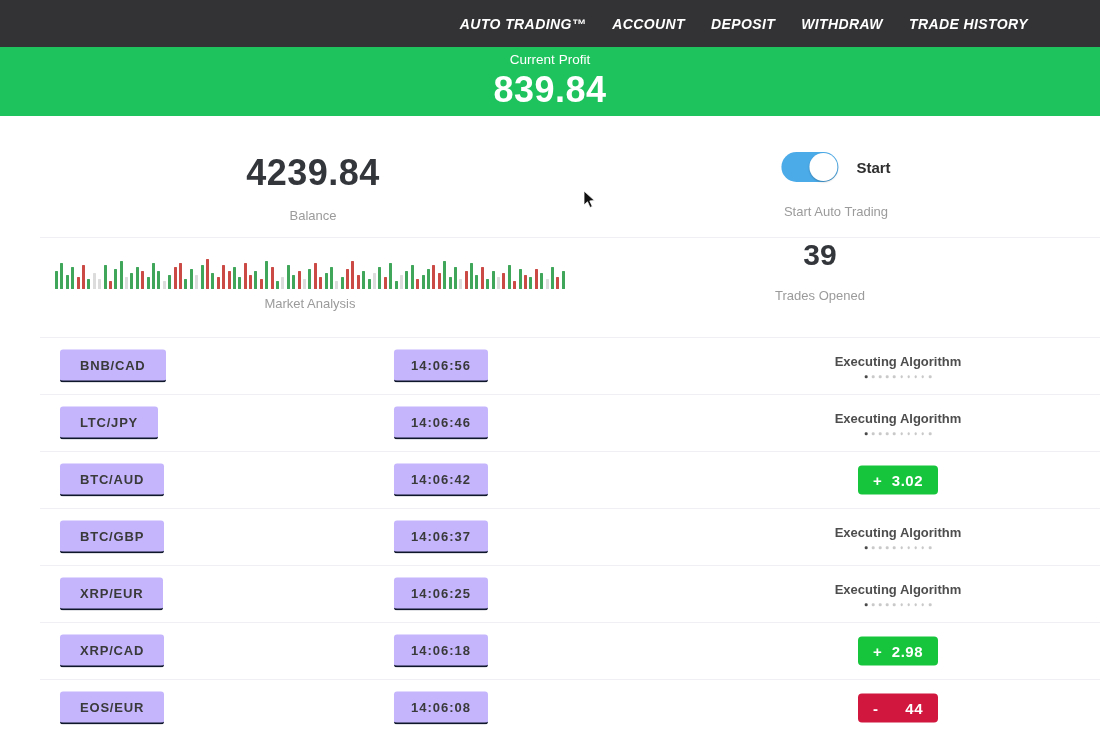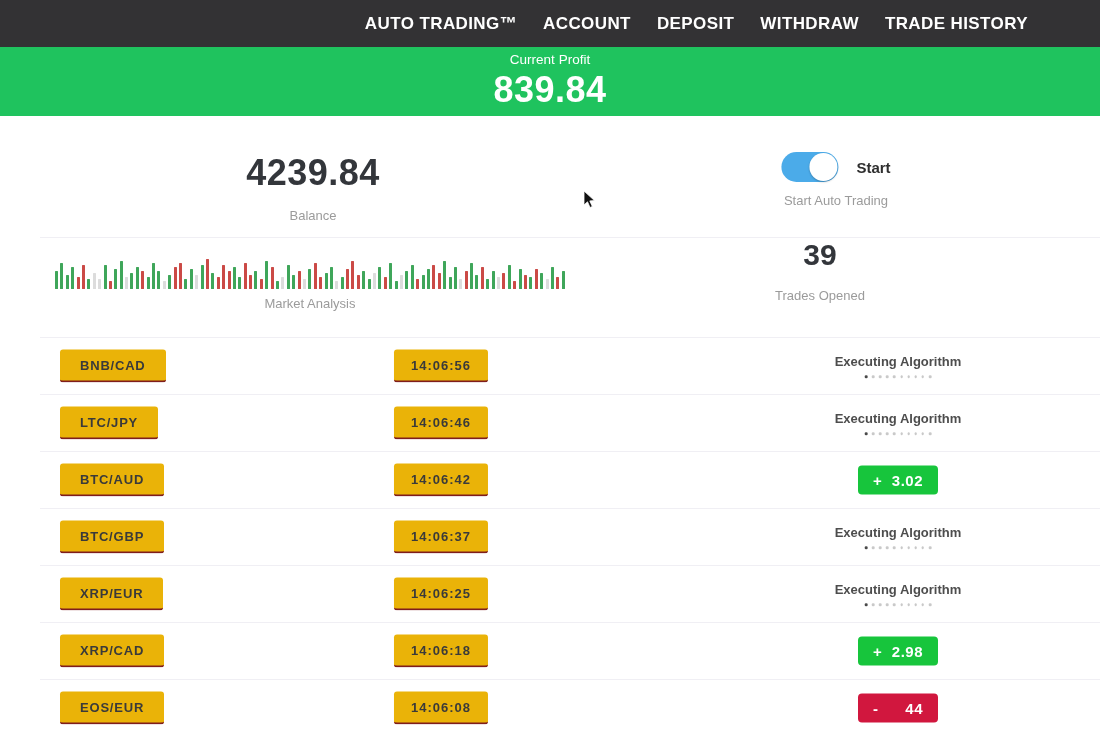--- a/index.html
+++ b/index.html
@@ -6,22 +6,22 @@
   body{
     width:1100px;height:742px;overflow:hidden;background:#ffffff;
     font-family:"Liberation Sans", sans-serif;position:relative;
   }
   
   .navbar{
     height:47px;background:#333234;display:flex;align-items:center;
     justify-content:flex-end;padding-right:72px;gap:26px;box-sizing:border-box;
   }
   .nav-item{
-    color:#ffffff;font-size:17px;font-weight:700;letter-spacing:.4px;
-    cursor:pointer;white-space:nowrap;
+    color:#ffffff;font-size:14px;font-weight:700;letter-spacing:.4px;
+    cursor:pointer;white-space:nowrap;font-style:italic;
   }
   
   .banner{
     height:69px;background:#1fc35e;color:#fff;text-align:center;
     display:flex;flex-direction:column;justify-content:center;gap:2px;
   }
   .banner-label{font-size:13.5px;font-weight:400;}
   .banner-value{font-size:36px;font-weight:700;letter-spacing:.5px;}
   
   .stats1{position:relative;height:118px;}
@@ -47,21 +47,21 @@
     font-size:13px;color:#9b9b9b;white-space:nowrap;}
   .trades-num{position:absolute;left:820px;top:4px;transform:translateX(-50%);
     font-size:30px;font-weight:700;color:#33363b;}
   .trades-label{position:absolute;left:820px;top:54px;transform:translateX(-50%);
     font-size:13px;color:#9b9b9b;white-space:nowrap;}
   
   .trades{position:relative;}
   .trow{position:relative;height:56px;border-top:1px solid #f0eff4;}
   .chip{
     position:absolute;top:50%;transform:translateY(-50%);
-    background:#eab308;border-radius:3px;border-bottom:2px solid #7f1d1d;
+    background:#c4b5fd;border-radius:3px;border-bottom:2px solid #0f172a;
     font-size:13px;font-weight:700;color:#3a3a3a;letter-spacing:.8px;
     padding:8px 20px;cursor:pointer;white-space:nowrap;
   }
   .chip.pair{left:20px;}
   .chip.time{left:401px;transform:translate(-50%,-50%);padding:8px 17px;letter-spacing:1px;}
   .status{position:absolute;left:858px;top:50%;transform:translate(-50%,-50%);text-align:center;}
   .exec-label{font-size:13px;font-weight:700;color:#4d4d4d;white-space:nowrap;}
   .dots{margin-top:6px;display:flex;justify-content:center;gap:4.5px;}
   .dot{width:2.6px;height:2.6px;border-radius:50%;background:#c9c9c9;}
   .dot.active{background:#4a4a4a;}
@@ -96,21 +96,21 @@
     <div class="big-num">4239.84</div>
     <div class="stat-label">Balance</div>
   </div>
   <div class="stat-center" style="left:836px;top:36px;">
     <div class="toggle-row">
       <div class="toggle">
         <div class="toggle-knob"></div>
       </div>
       <div class="toggle-label">Start</div>
     </div>
-    <div class="stat-label" style="margin-top:11px;">Start Auto Trading</div>
+    <div class="stat-label" style="margin-top:22px;">Start Auto Trading</div>
   </div>
 </div>
 <div class="sep" style="top:237px;"></div>
 
 <div class="stats2">
   <div class="bars-wrap">
       <div class="mbar" style="height: 18px; background: rgb(63, 166, 90);"></div>
       <div class="mbar" style="height: 26px; background: rgb(63, 166, 90);"></div>
       <div class="mbar" style="height: 14px; background: rgb(63, 166, 90);"></div>
       <div class="mbar" style="height: 22px; background: rgb(63, 166, 90);"></div>

